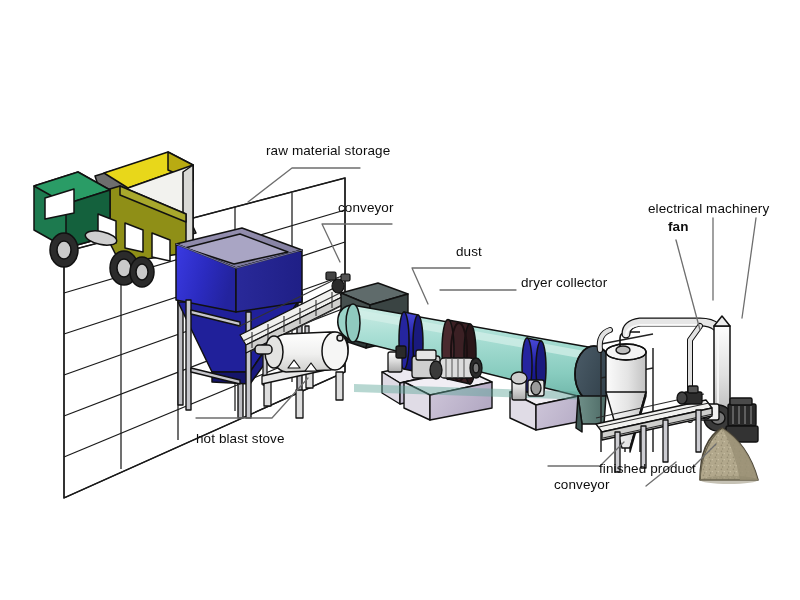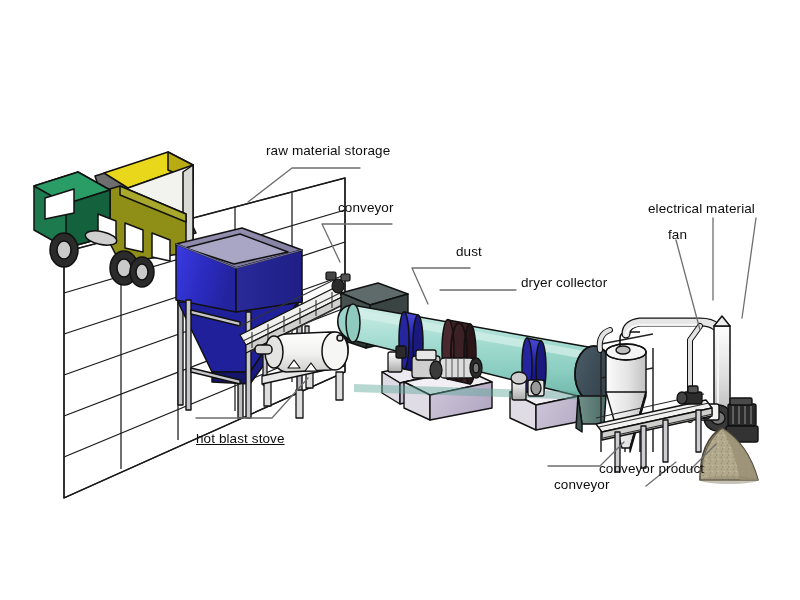--- a/index.html
+++ b/index.html
@@ -442,23 +442,23 @@
   </svg>
 
   <div class="lbl" style="left:266px; top:144px;">raw material storage</div>
 
   <div class="lbl" style="left:338px; top:201px;">conveyor</div>
 
   <div class="lbl" style="left:456px; top:245px;">dust</div>
 
   <div class="lbl" style="left:521px; top:276px;">dryer collector</div>
 
-  <div class="lbl" style="left:648px; top:202px;">electrical material</div>
-
-  <div class="lbl" style="left:668px; top:228px;">fan</div>
-
-  <div class="lbl" style="left:196px; top:432px;text-decoration:underline;">hot blast stove</div>
-
-  <div class="lbl" style="left:599px; top:462px;">conveyor product</div>
+  <div class="lbl" style="left:648px; top:202px;">electrical machinery</div>
+
+  <div class="lbl" style="left:668px; top:220px;font-weight:bold;">fan</div>
+
+  <div class="lbl" style="left:196px; top:432px;">hot blast stove</div>
+
+  <div class="lbl" style="left:599px; top:462px;">finished product</div>
 
   <div class="lbl" style="left:554px; top:478px;">conveyor</div>
 
 </div>
 
 </body></html>

